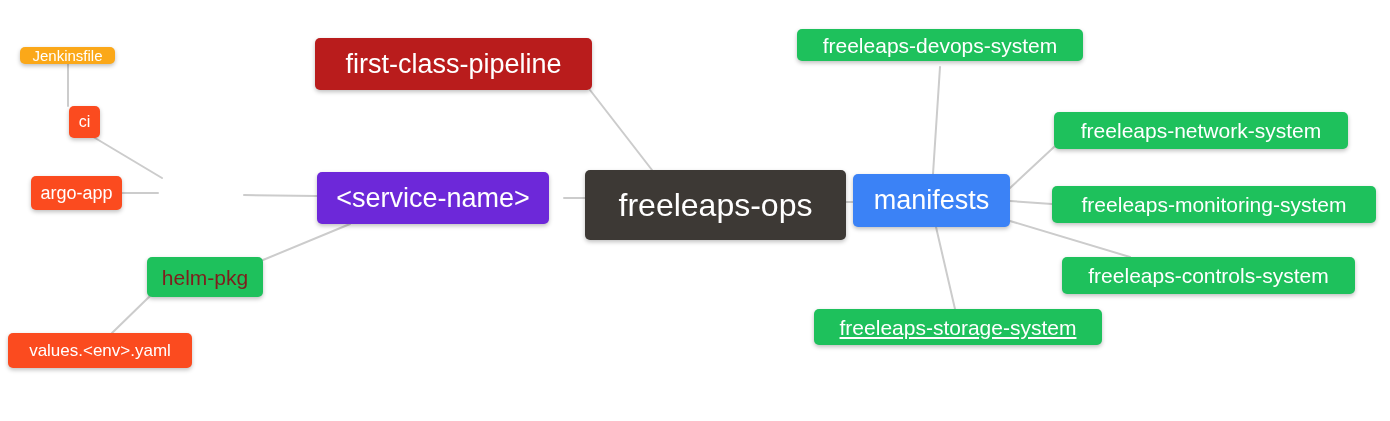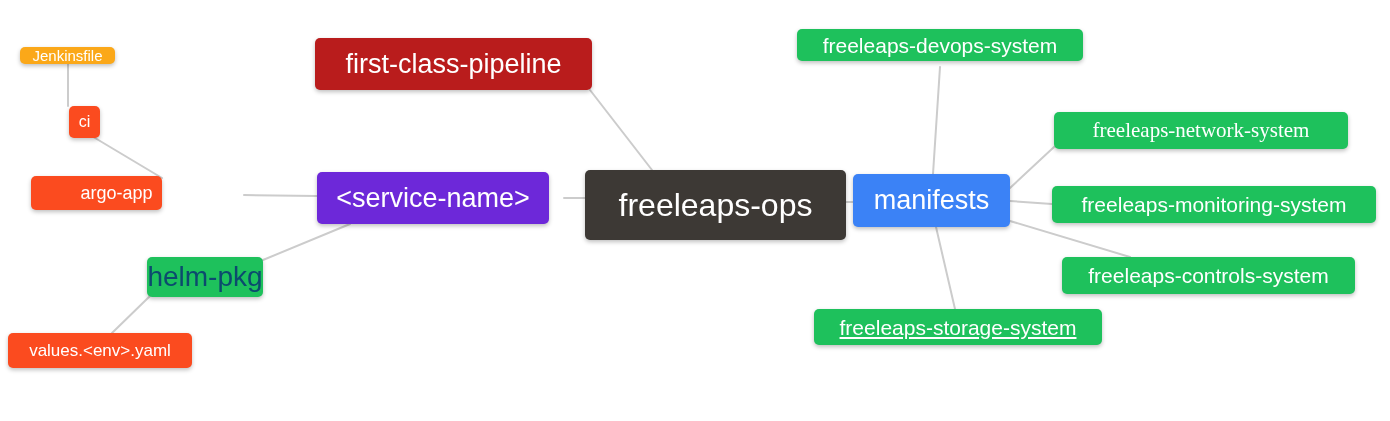--- a/index.html
+++ b/index.html
@@ -57,38 +57,38 @@
     <line x1="1010" y1="188" x2="1054" y2="147" stroke="#CCCCCC"></line>
     <line x1="1010" y1="201" x2="1052" y2="204" stroke="#CCCCCC"></line>
     <line x1="1010" y1="221" x2="1130" y2="257" stroke="#CCCCCC"></line>
     <line x1="936" y1="227" x2="955" y2="309" stroke="#CCCCCC"></line>
   </svg>
 
   <div class="node" style="left: 20px; top: 27px; width: 95px; height: 17px; font-size: 15px; background: rgb(251, 168, 25); color: rgb(255, 255, 255); margin-top: 20px;">Jenkinsfile</div>
 
   <div class="node" style="left: 53px; top: 106px; width: 31px; height: 32px; font-size: 16px; background: rgb(251, 75, 31); color: rgb(255, 255, 255); margin-left: 16px;">ci</div>
 
-  <div class="node" style="left: 31px; top: 176px; width: 91px; height: 34px; font-size: 18px; background: rgb(251, 75, 31); color: rgb(255, 255, 255); padding-left: 40px;">argo-app</div>
+  <div class="node" style="left: 31px; top: 176px; width: 91px; height: 34px; font-size: 18px; background: rgb(251, 75, 31); color: rgb(255, 255, 255);">argo-app</div>
 
 
-  <div class="node" style="left: 147px; top: 257px; width: 116px; height: 40px; font-size: 28px; background: rgb(30, 193, 92); color: #0c4a6e;">helm-pkg</div>
+  <div class="node" style="left: 147px; top: 257px; width: 116px; height: 40px; font-size: 21px; background: rgb(30, 193, 92); color: #7f1d1d;">helm-pkg</div>
 
   <div class="node" style="left: 8px; top: 333px; width: 184px; height: 35px; font-size: 17px; background: rgb(251, 75, 31); color: rgb(255, 255, 255);">values.&lt;env&gt;.yaml</div>
 
   <div class="node" style="left: 315px; top: 38px; width: 277px; height: 52px; font-size: 27px; background: #b91c1c; color: rgb(255, 255, 255);">first-class-pipeline</div>
 
   <div class="node" style="left: 317px; top: 172px; width: 232px; height: 52px; font-size: 27px; background: #6d28d9; color: rgb(255, 255, 255);">&lt;service-name&gt;</div>
 
   <div class="node" style="left: 585px; top: 170px; width: 261px; height: 70px; font-size: 32px; background: rgb(61, 57, 53); color: rgb(255, 255, 255);">freeleaps-ops</div>
 
   <div class="node" style="left: 853px; top: 174px; width: 157px; height: 53px; font-size: 27px; background: #3b82f6; color: rgb(255, 255, 255);">manifests</div>
 
   <div class="node" style="left: 797px; top: 29px; width: 286px; height: 32px; font-size: 21px; background: rgb(30, 193, 92); color: rgb(255, 255, 255);">freeleaps-devops-system</div>
 
-  <div class="node" style="left: 1054px; top: 112px; width: 294px; height: 37px; font-size: 21px; background: rgb(30, 193, 92); color: rgb(255, 255, 255); font-family: Liberation Serif, serif;">freeleaps-network-system</div>
+  <div class="node" style="left: 1054px; top: 112px; width: 294px; height: 37px; font-size: 21px; background: rgb(30, 193, 92); color: rgb(255, 255, 255);">freeleaps-network-system</div>
 
   <div class="node" style="left: 1052px; top: 186px; width: 324px; height: 37px; font-size: 21px; background: rgb(30, 193, 92); color: rgb(255, 255, 255);">freeleaps-monitoring-system</div>
 
   <div class="node" style="left: 1062px; top: 257px; width: 293px; height: 37px; font-size: 21px; background: rgb(30, 193, 92); color: rgb(255, 255, 255);">freeleaps-controls-system</div>
 
   <div class="node" style="left: 814px; top: 309px; width: 288px; height: 36px; font-size: 21px; background: rgb(30, 193, 92); color: rgb(255, 255, 255); text-decoration: underline;">freeleaps-storage-system</div>
 
 </div>
 
 </body></html>

